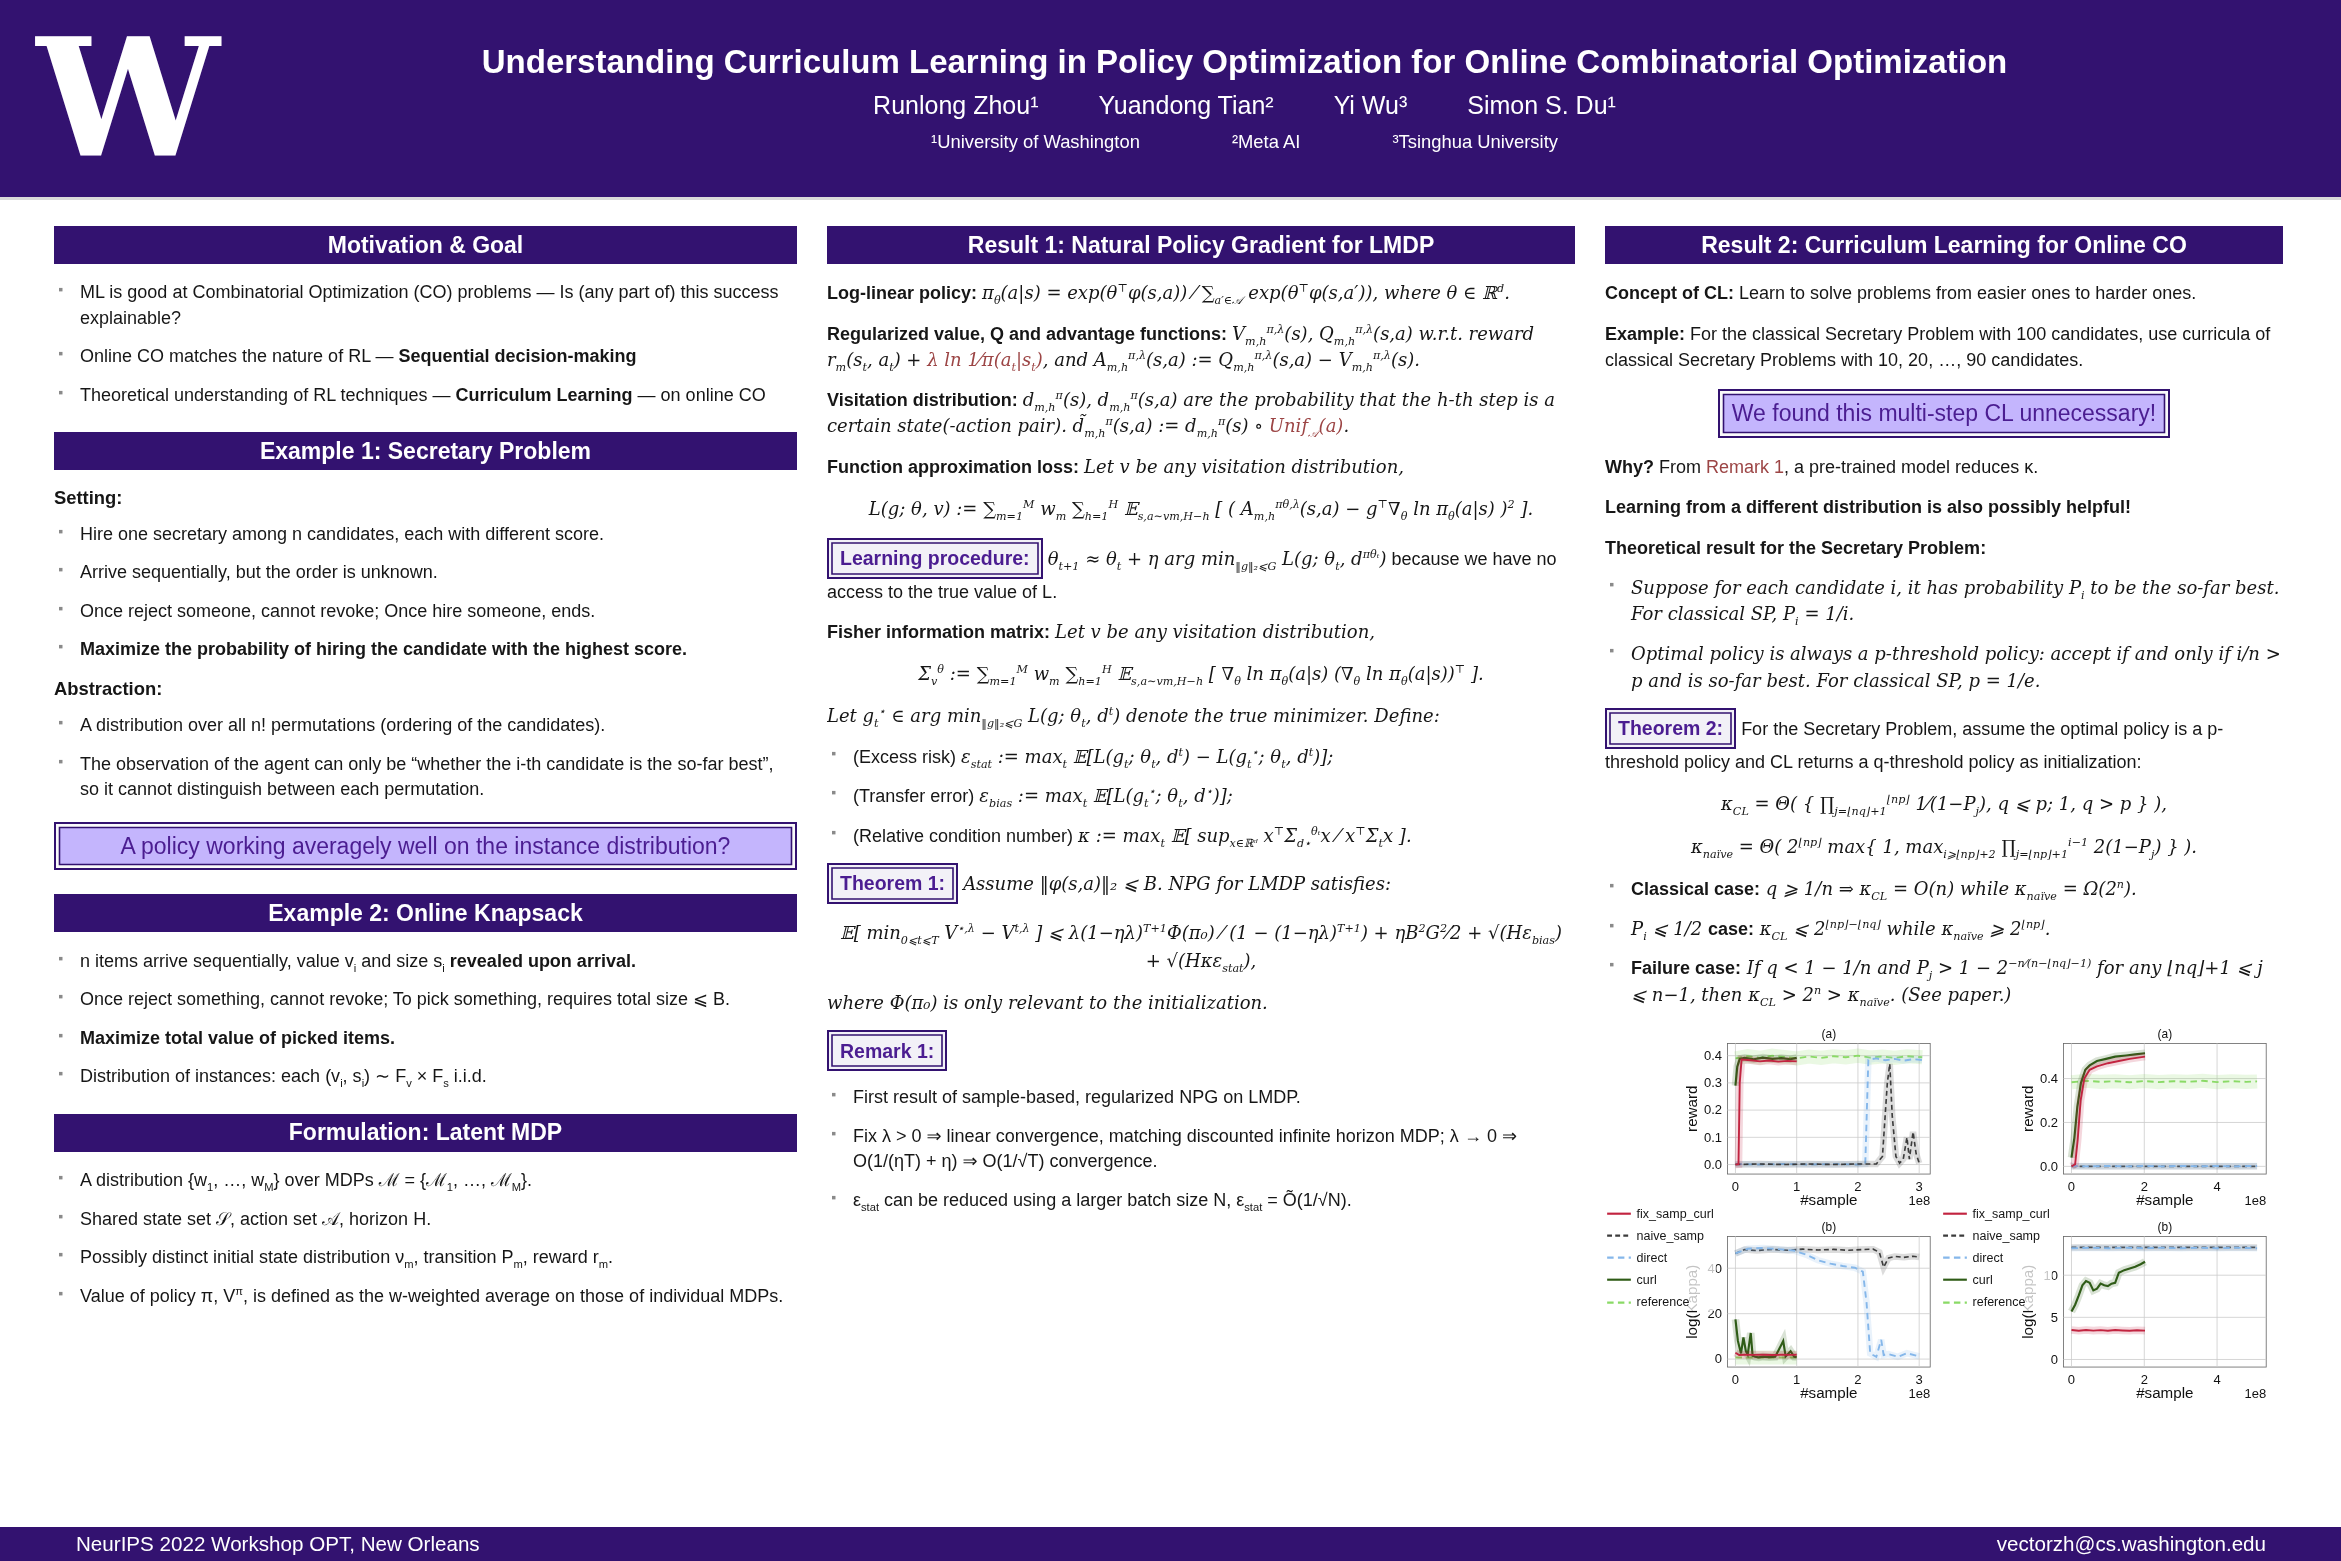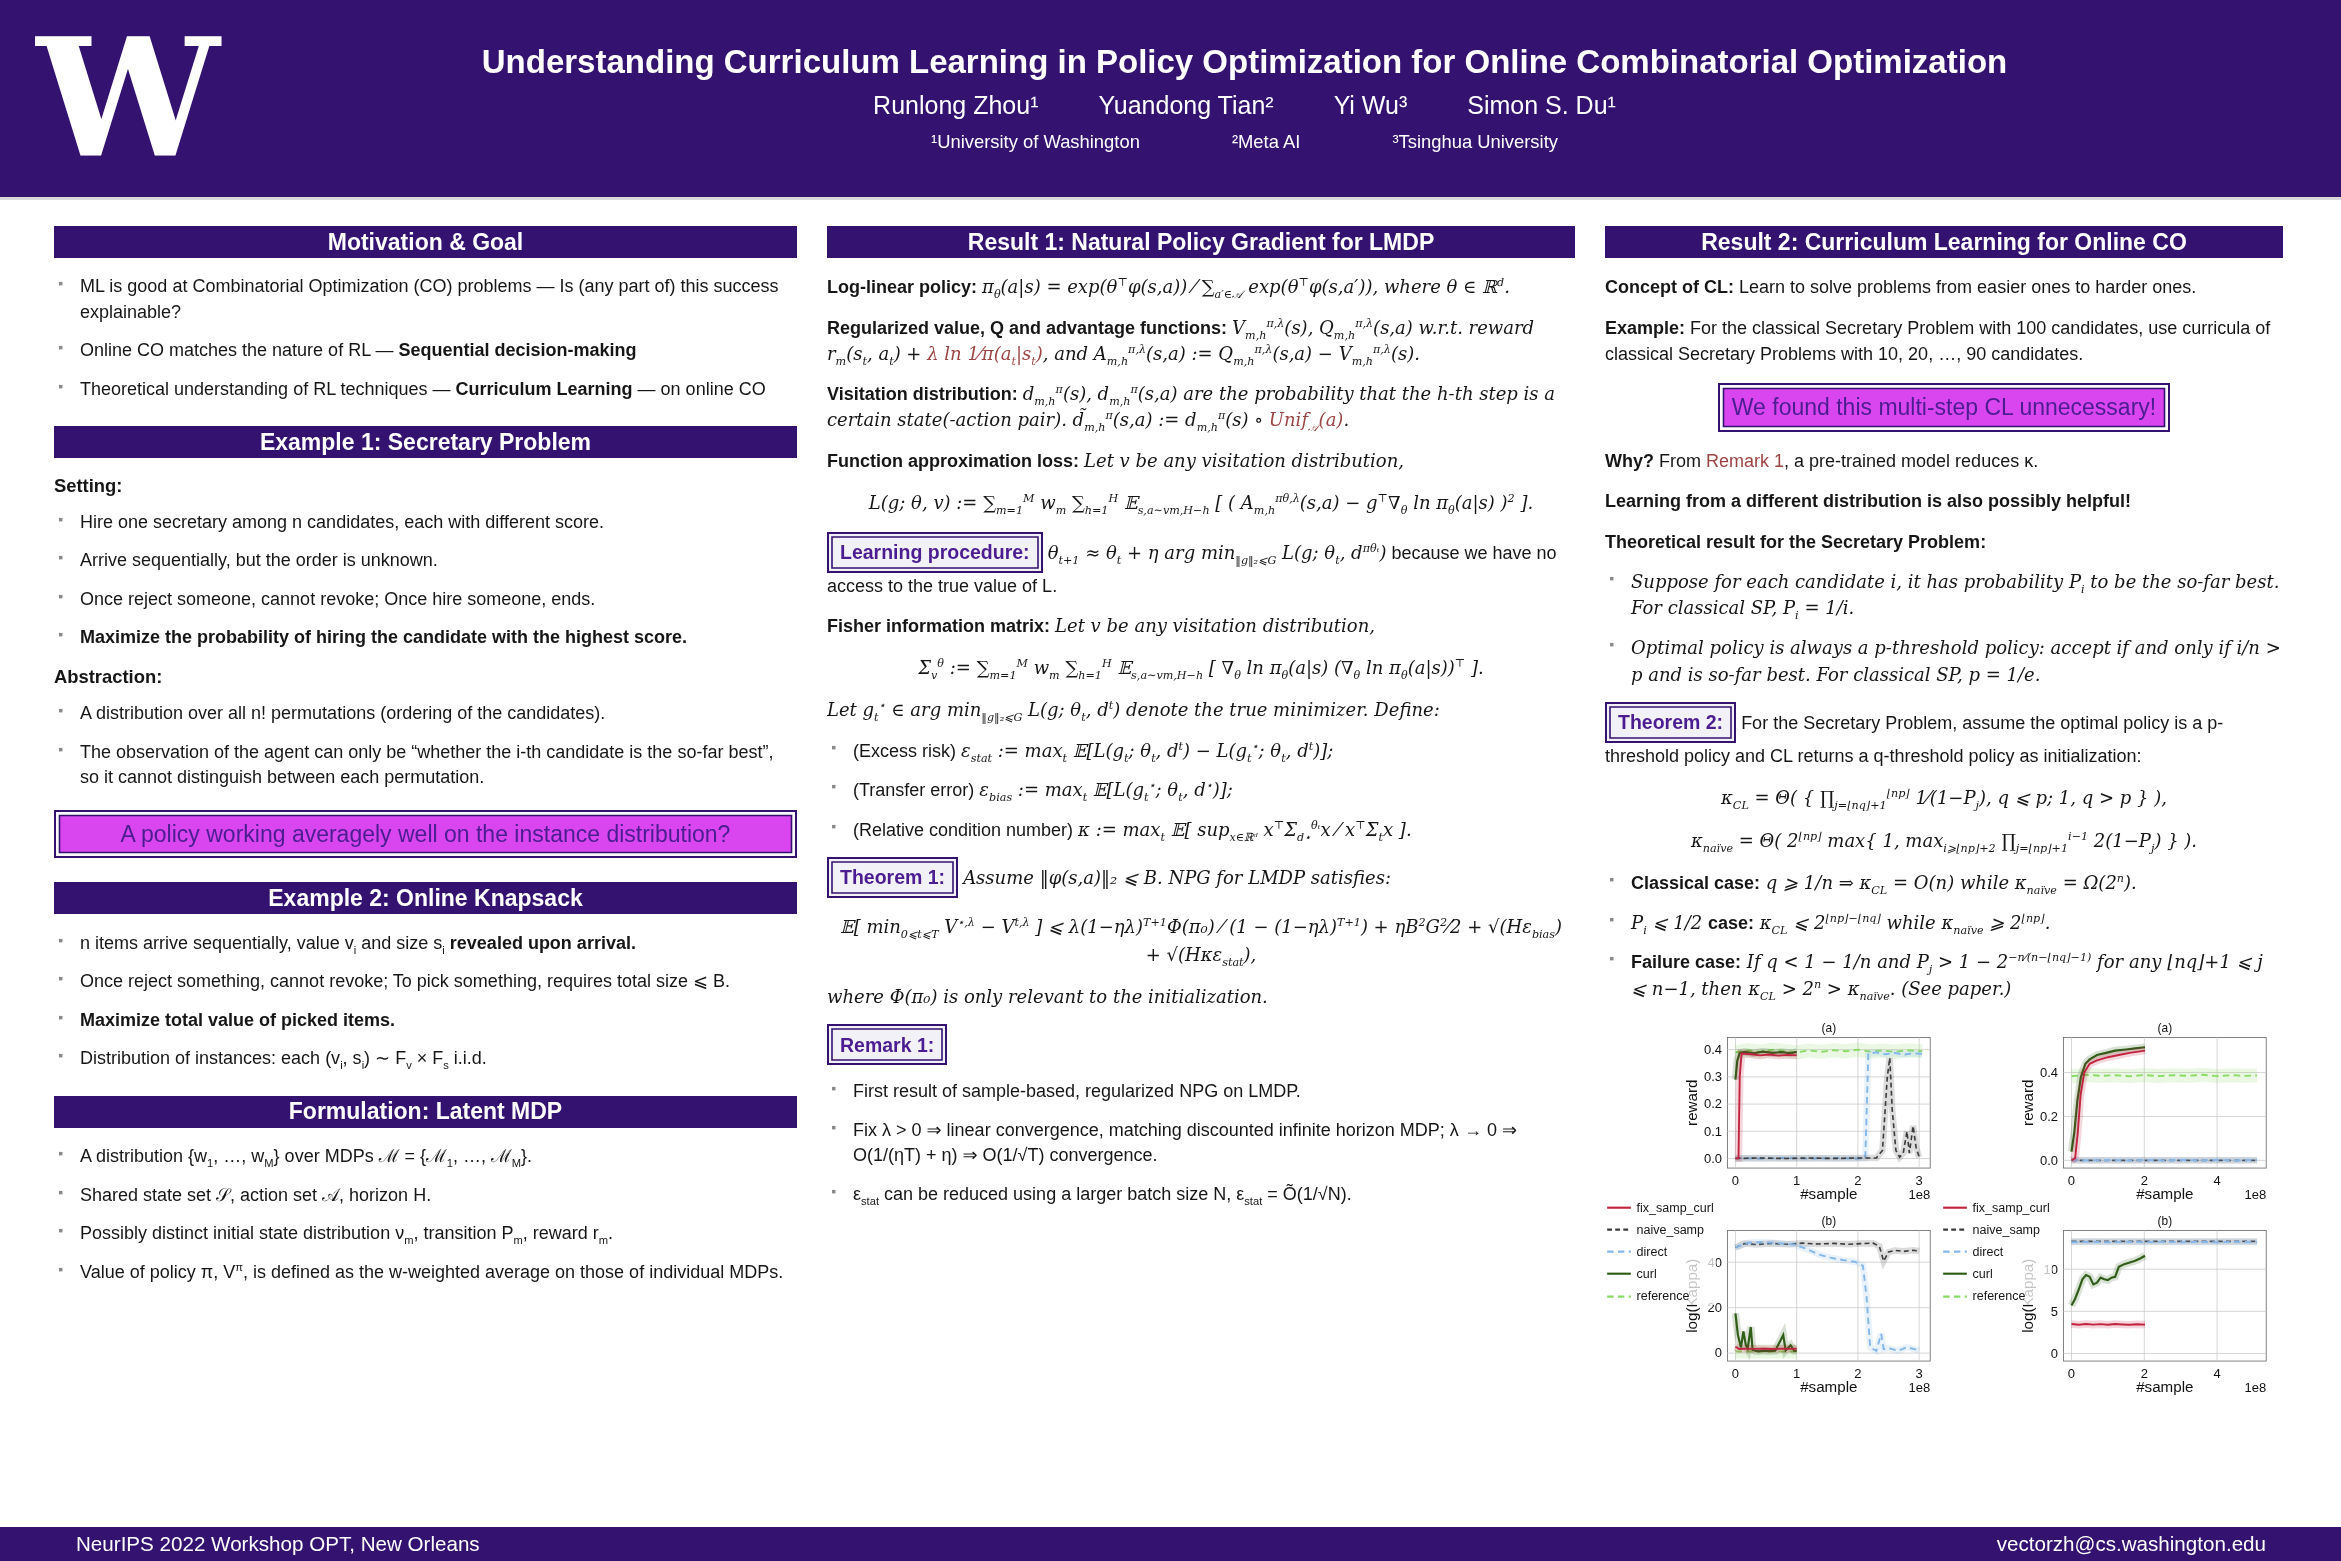--- a/index.html
+++ b/index.html
@@ -16,42 +16,42 @@
            width:190px;margin-left:33px;text-align:center;}
   .head-text{flex:1;display:flex;flex-direction:column;align-items:center;gap:11px;padding-right:76px;}
   h1{margin:0;font-size:33px;line-height:1.1;}
   .authors{display:flex;gap:60px;font-size:25px;}
   .affils{display:flex;gap:92px;font-size:18.4px;}
 
   main{position:absolute;top:203px;left:0;right:0;bottom:40px;display:grid;
        grid-template-columns:743px 748px 678px;column-gap:30px;padding:23px 49px 5.4px 54px;}
   .col{overflow:hidden;}
 
-  .secbar{background:var(--purple);color:#fff;font-weight:bold;font-size:23px;height:32px;
+  .secbar{background:var(--purple);color:#fff;font-weight:bold;font-size:23px;height:38px;
           display:flex;align-items:center;justify-content:center;margin:24px 0 16.3px;}
   .secbar.first{margin-top:0;}
 
   .blist{list-style:none;margin:6.5px 0;padding:0;}
   .blist li{position:relative;padding-left:26px;margin:13px 0;font-size:18px;line-height:1.42;}
   .blist li::before{content:"▪";position:absolute;left:4.3px;top:0;color:#8a8a8a;font-size:14px;}
 
   .para{font-size:18px;line-height:1.46;margin:14px 0;}
   .lbl{font-weight:bold;}
   .subhead{font-weight:bold;font-size:18.4px;margin:15px 0 5.4px;}
   .math{font-family:"DejaVu Serif",serif;font-style:italic;}
   .eq{font-family:"DejaVu Serif",serif;font-style:italic;font-size:18px;text-align:center;
       margin:15px 12px;line-height:1.55;}
   sub,sup{font-size:62%;line-height:0;}
   .accent{color:var(--accent);}
 
   .labelbox{display:inline-block;background:var(--boxbg);border:2.2px solid var(--purple);
             box-shadow:inset 0 0 0 2.2px var(--boxbg), inset 0 0 0 3.8px var(--purple);
             padding:4.3px 11px;color:var(--boxink);font-weight:bold;font-size:19.5px;}
   .callout{border:2.7px solid var(--purple);box-shadow:inset 0 0 0 2.7px #fafafa, inset 0 0 0 4.3px var(--purple);
-           background:#d946ef;color:var(--boxink);font-size:23px;font-weight:500;
+           background:#c4b5fd;color:var(--boxink);font-size:23px;font-weight:500;
            padding:8.7px 12px;text-align:center;margin:19.5px 0;}
   .callout.fit{width:fit-content;margin:16.3px auto;}
 
   .charts{display:flex;margin-top:16.3px;}
   .chart-group{position:relative;width:336px;}
   .plots{margin-left:79px;display:flex;flex-direction:column;gap:6.5px;}
   .legend{position:absolute;left:0;top:180px;display:flex;flex-direction:column;gap:8.1px;
           font-size:12.5px;z-index:2;background:rgba(255,255,255,.75);padding:2.2px;}
   .leg-item{display:flex;align-items:center;gap:5.4px;white-space:nowrap;}
   svg text{font-family:"Liberation Sans",sans-serif;}

